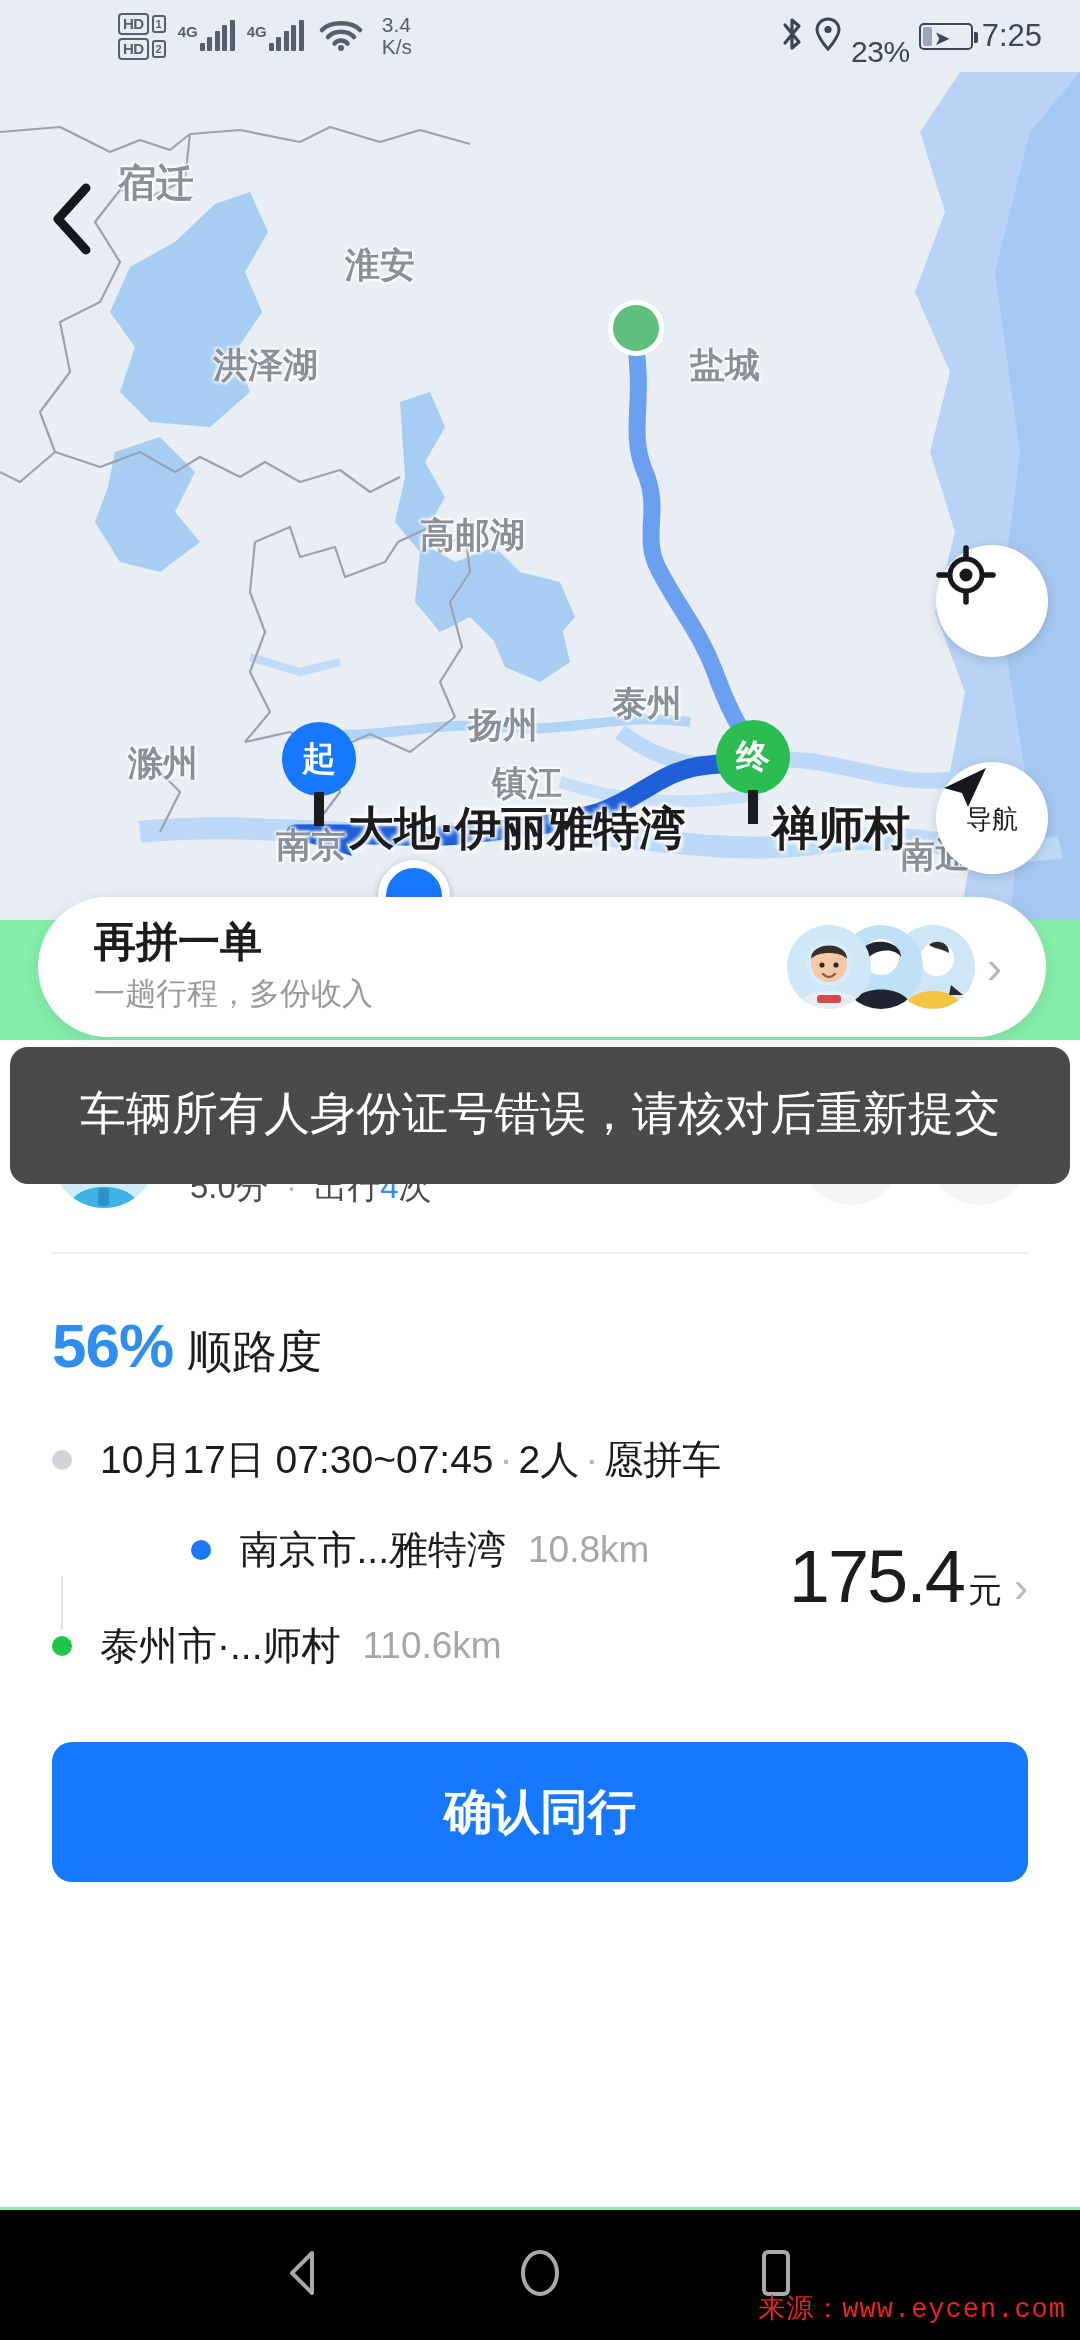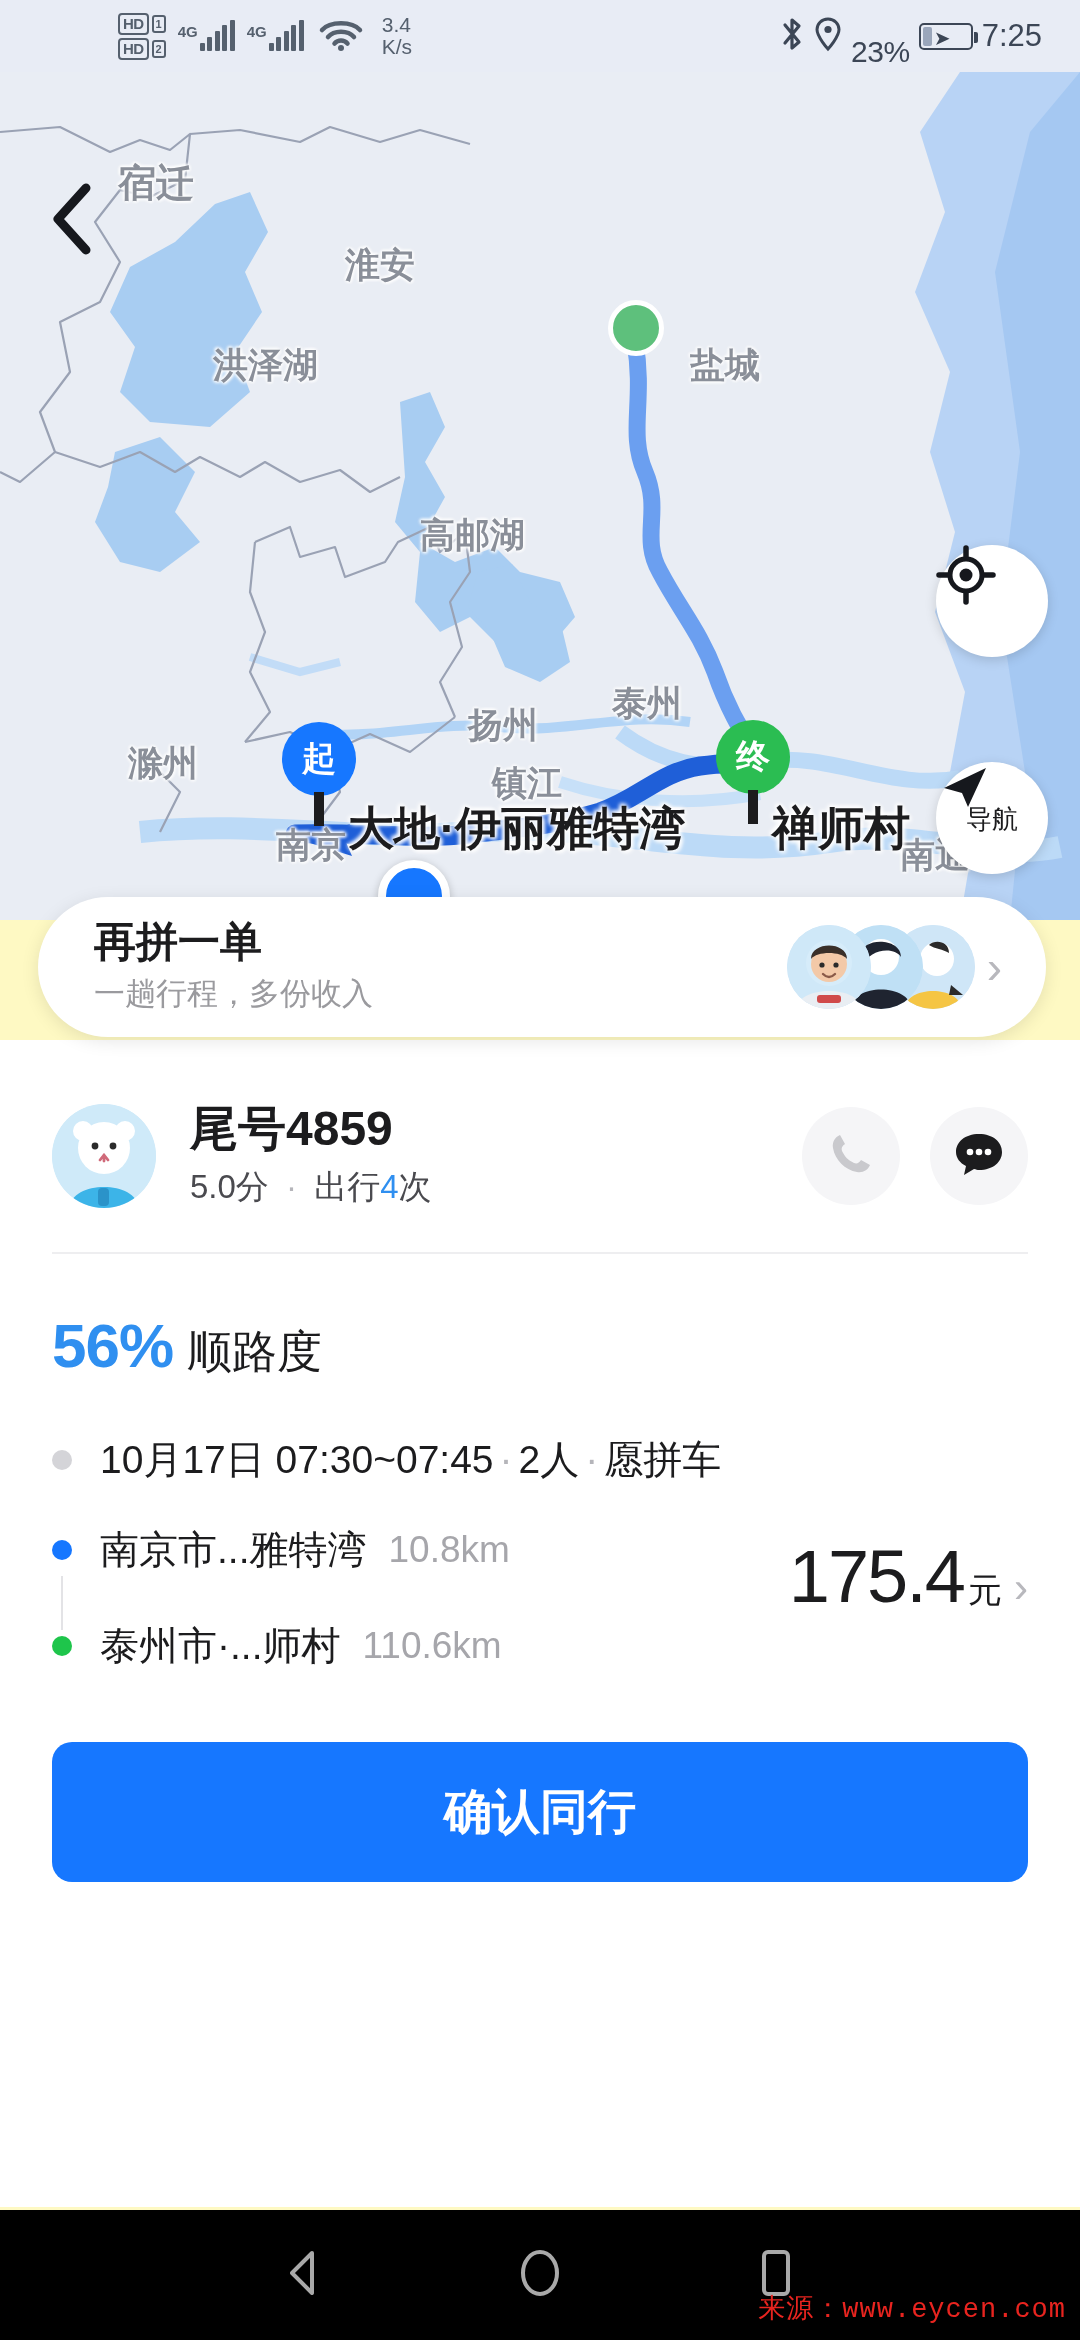--- a/index.html
+++ b/index.html
@@ -5,21 +5,21 @@
   * { margin:0; padding:0; box-sizing:border-box; }
   html,body { width:1080px; height:2340px; }
   body {
     font-family:"Liberation Sans","DejaVu Sans",sans-serif;
     background:#ffffff;
     overflow:hidden;
     position:relative;
   }
 
   
-  #phone { position:relative; width:1080px; height:2340px; overflow:hidden; background:#fef9c3; }
+  #phone { position:relative; width:1080px; height:2340px; overflow:hidden; background:#86efac; }
 
   
   .statusbar {
     position:absolute; top:0; left:0; width:1080px; height:72px;
     background:#e8ecf5;
     display:flex; align-items:center;
     z-index:60;
     color:#4a5568;
   }
   .sb-left { display:flex; align-items:center; margin-left:118px; gap:8px; }
@@ -165,21 +165,21 @@
   .trip-grid { display:flex; align-items:flex-start; }
   .trip-left { flex:1; position:relative; }
   .trip-line { display:flex; align-items:center; height:68px; }
   .tl-dot { width:20px; height:20px; border-radius:50%; flex-shrink:0; margin-right:28px; }
   .tl-dot.gray { background:#d4d4d8; }
   .tl-dot.blue { background:#1677ff; }
   .tl-dot.green { background:#1ec54b; }
   .tl-text { font-size:39px; color:#1c1c1e; white-space:nowrap; }
   .tl-text .dim { color:#b5b5ba; margin:0 6px; }
   .tl-km { font-size:37px; color:#a6a6ab; margin-left:22px; }
-  .trip-line.row2 { margin-top:22px; }
+  .trip-line.row2 { margin-top:22px;justify-content:center; }
   .trip-line.row3 { margin-top:28px; }
   .connector {
     position:absolute; left:9px; top:150px; width:2px; height:54px; background:#e3e3e6;
   }
   .price-wrap { display:flex; align-items:baseline; align-self:center; margin-top:46px; }
   .price-num { font-size:74px; font-weight:normal; color:#1c1c1e; letter-spacing:-2px; }
   .price-unit { font-size:34px; color:#1c1c1e; margin-left:4px; }
   .price-chev { font-size:42px; color:#b8b8bd; font-weight:300; margin-left:12px; }
 
   .cta-wrap { padding:62px 52px 16px 52px; }
@@ -504,20 +504,23 @@
           <span class="price-chev">›</span>
         </div>
       </div>
     </div>
 
     <div class="cta-wrap">
       <button class="cta">确认同行</button>
     </div>
   </div>
 
+  <div class="toast">
+    <div class="toast-text">车辆所有人身份证号错误，请核对后重新提交</div>
+  </div>
 
   <div class="navbar">
     <span class="nav-ico">
       <svg width="56" height="56" viewBox="0 0 56 56">
         <path d="M36 8 L16 28 L36 48 Z" fill="none" stroke="#cfcfcf" stroke-width="4" stroke-linejoin="round"></path>
       </svg>
     </span>
     <span class="nav-ico">
       <svg width="56" height="56" viewBox="0 0 56 56">
         <ellipse cx="28" cy="28" rx="17" ry="21" fill="none" stroke="#cfcfcf" stroke-width="4"></ellipse>

